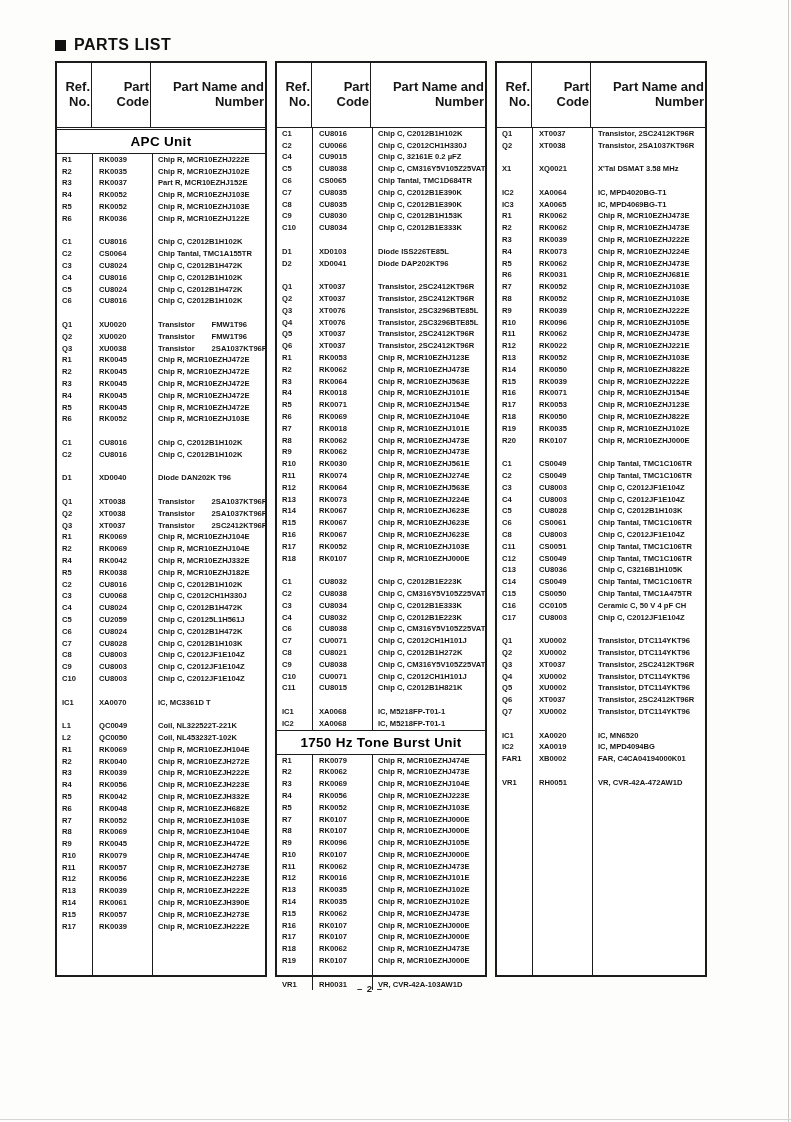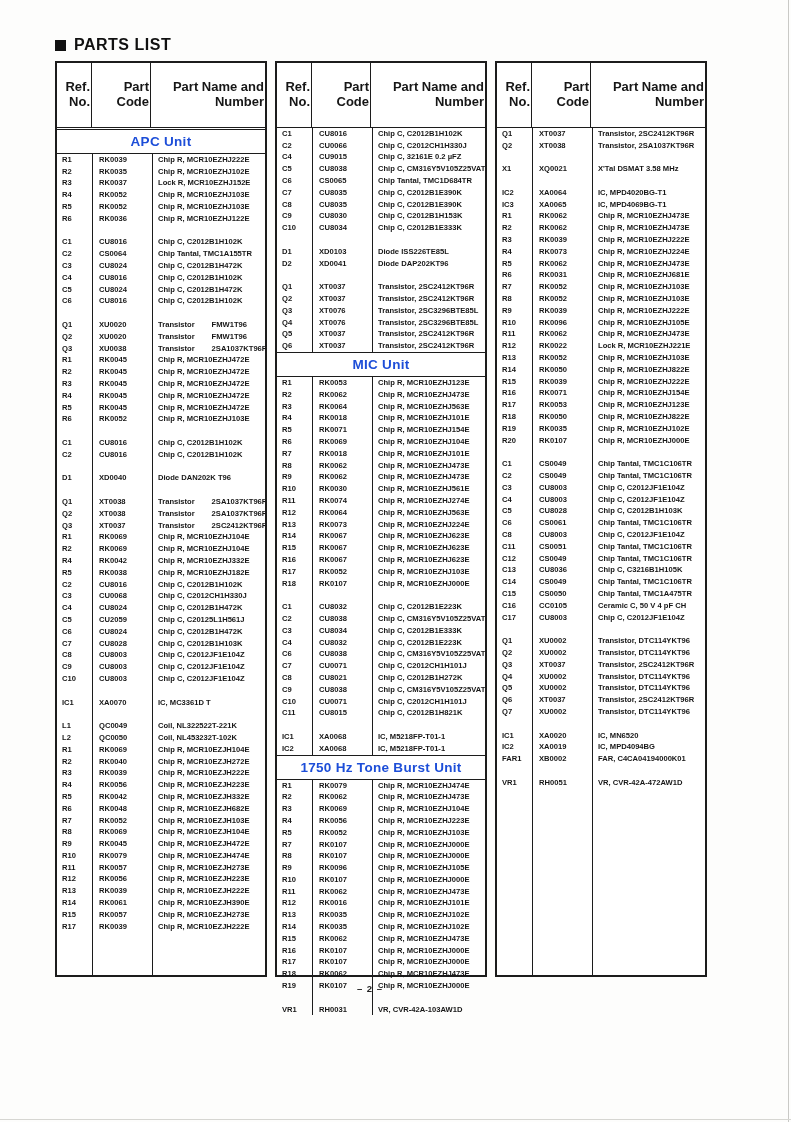--- a/index.html
+++ b/index.html
@@ -32,21 +32,21 @@
   .thead>div{
     font-size:13px;font-weight:bold;text-align:right;
     padding:17px 1px;display:flex;align-items:center;justify-content:center;
     line-height:1.15;
   }
   .thead>div:nth-child(1),.thead>div:nth-child(2){border-right:1.5px solid #1c1c1c;}
 
   .section{
     border-top:1.5px solid #1c1c1c;border-bottom:1.5px solid #1c1c1c;
     text-align:center;font-size:13.5px;font-weight:bold;letter-spacing:.3px;
-    padding:4px 0 4px 0;color:#1d4ed8;
+    padding:4px 0 4px 0;color:#000000;
   }
   .thead + .section{margin-top:1px;}
 
   .rgroup{position:relative;}
   .rgroup.filler{flex:1;}
   .vlines{
     position:absolute;left:35px;top:0;bottom:0;width:59px;
     border-left:1.5px solid #1c1c1c;border-right:1.5px solid #1c1c1c;
     pointer-events:none;
   }
@@ -91,21 +91,21 @@
           <div class="c-name">Chip R, MCR10EZHJ222E</div>
         </div>
         <div class="prow">
           <div class="c-ref">R2</div>
           <div class="c-code">RK0035</div>
           <div class="c-name">Chip R, MCR10EZHJ102E</div>
         </div>
         <div class="prow">
           <div class="c-ref">R3</div>
           <div class="c-code">RK0037</div>
-          <div class="c-name">Lock R, MCR10EZHJ152E</div>
+          <div class="c-name">Part R, MCR10EZHJ152E</div>
         </div>
         <div class="prow">
           <div class="c-ref">R4</div>
           <div class="c-code">RK0052</div>
           <div class="c-name">Chip R, MCR10EZHJ103E</div>
         </div>
         <div class="prow">
           <div class="c-ref">R5</div>
           <div class="c-code">RK0052</div>
           <div class="c-name">Chip R, MCR10EZHJ103E</div>
@@ -490,21 +490,20 @@
           <div class="c-ref">Q5</div>
           <div class="c-code">XT0037</div>
           <div class="c-name">Transistor, 2SC2412KT96R</div>
         </div>
         <div class="prow">
           <div class="c-ref">Q6</div>
           <div class="c-code">XT0037</div>
           <div class="c-name">Transistor, 2SC2412KT96R</div>
         </div>
       </div>
-      <div class="section">MIC Unit</div>
       <div class="rgroup">
         <div class="vlines"></div>
         <div class="prow">
           <div class="c-ref">R1</div>
           <div class="c-code">RK0053</div>
           <div class="c-name">Chip R, MCR10EZHJ123E</div>
         </div>
         <div class="prow">
           <div class="c-ref">R2</div>
           <div class="c-code">RK0062</div>
@@ -846,21 +845,21 @@
           <div class="c-name">Chip R, MCR10EZHJ105E</div>
         </div>
         <div class="prow">
           <div class="c-ref">R11</div>
           <div class="c-code">RK0062</div>
           <div class="c-name">Chip R, MCR10EZHJ473E</div>
         </div>
         <div class="prow">
           <div class="c-ref">R12</div>
           <div class="c-code">RK0022</div>
-          <div class="c-name">Lock R, MCR10EZHJ221E</div>
+          <div class="c-name">Chip R, MCR10EZHJ221E</div>
         </div>
         <div class="prow">
           <div class="c-ref">R13</div>
           <div class="c-code">RK0052</div>
           <div class="c-name">Chip R, MCR10EZHJ103E</div>
         </div>
         <div class="prow">
           <div class="c-ref">R14</div>
           <div class="c-code">RK0050</div>
           <div class="c-name">Chip R, MCR10EZHJ822E</div>

